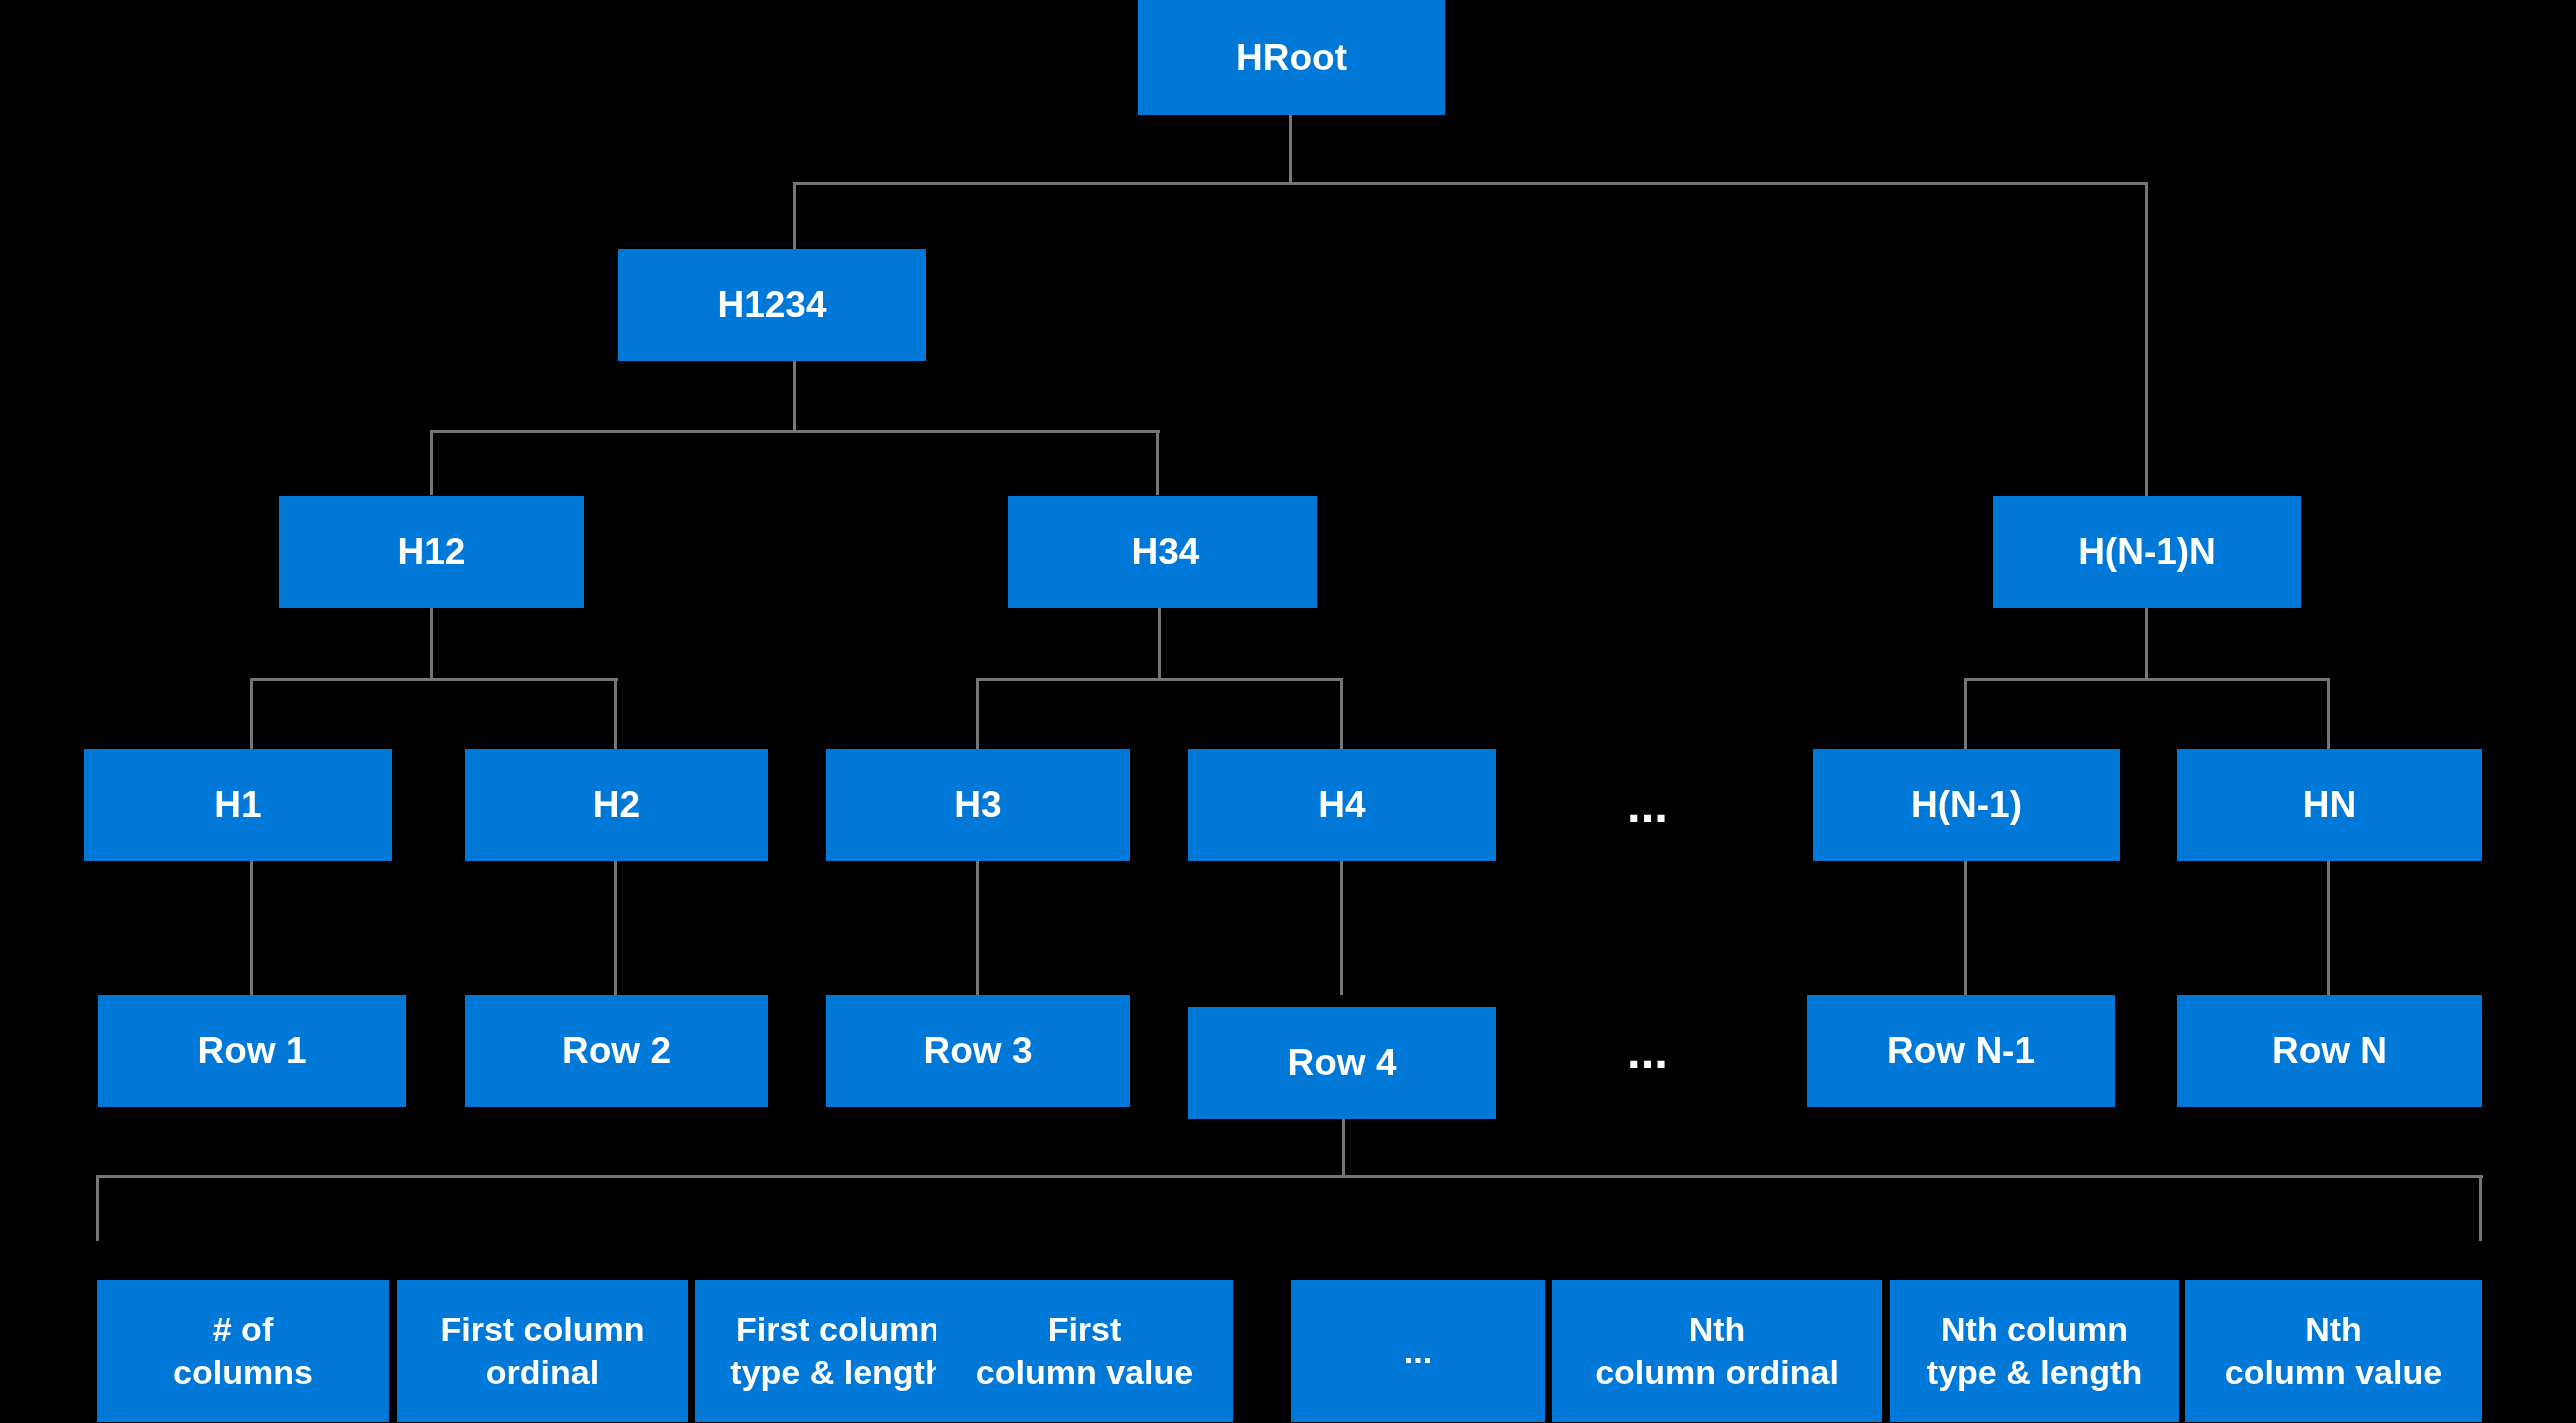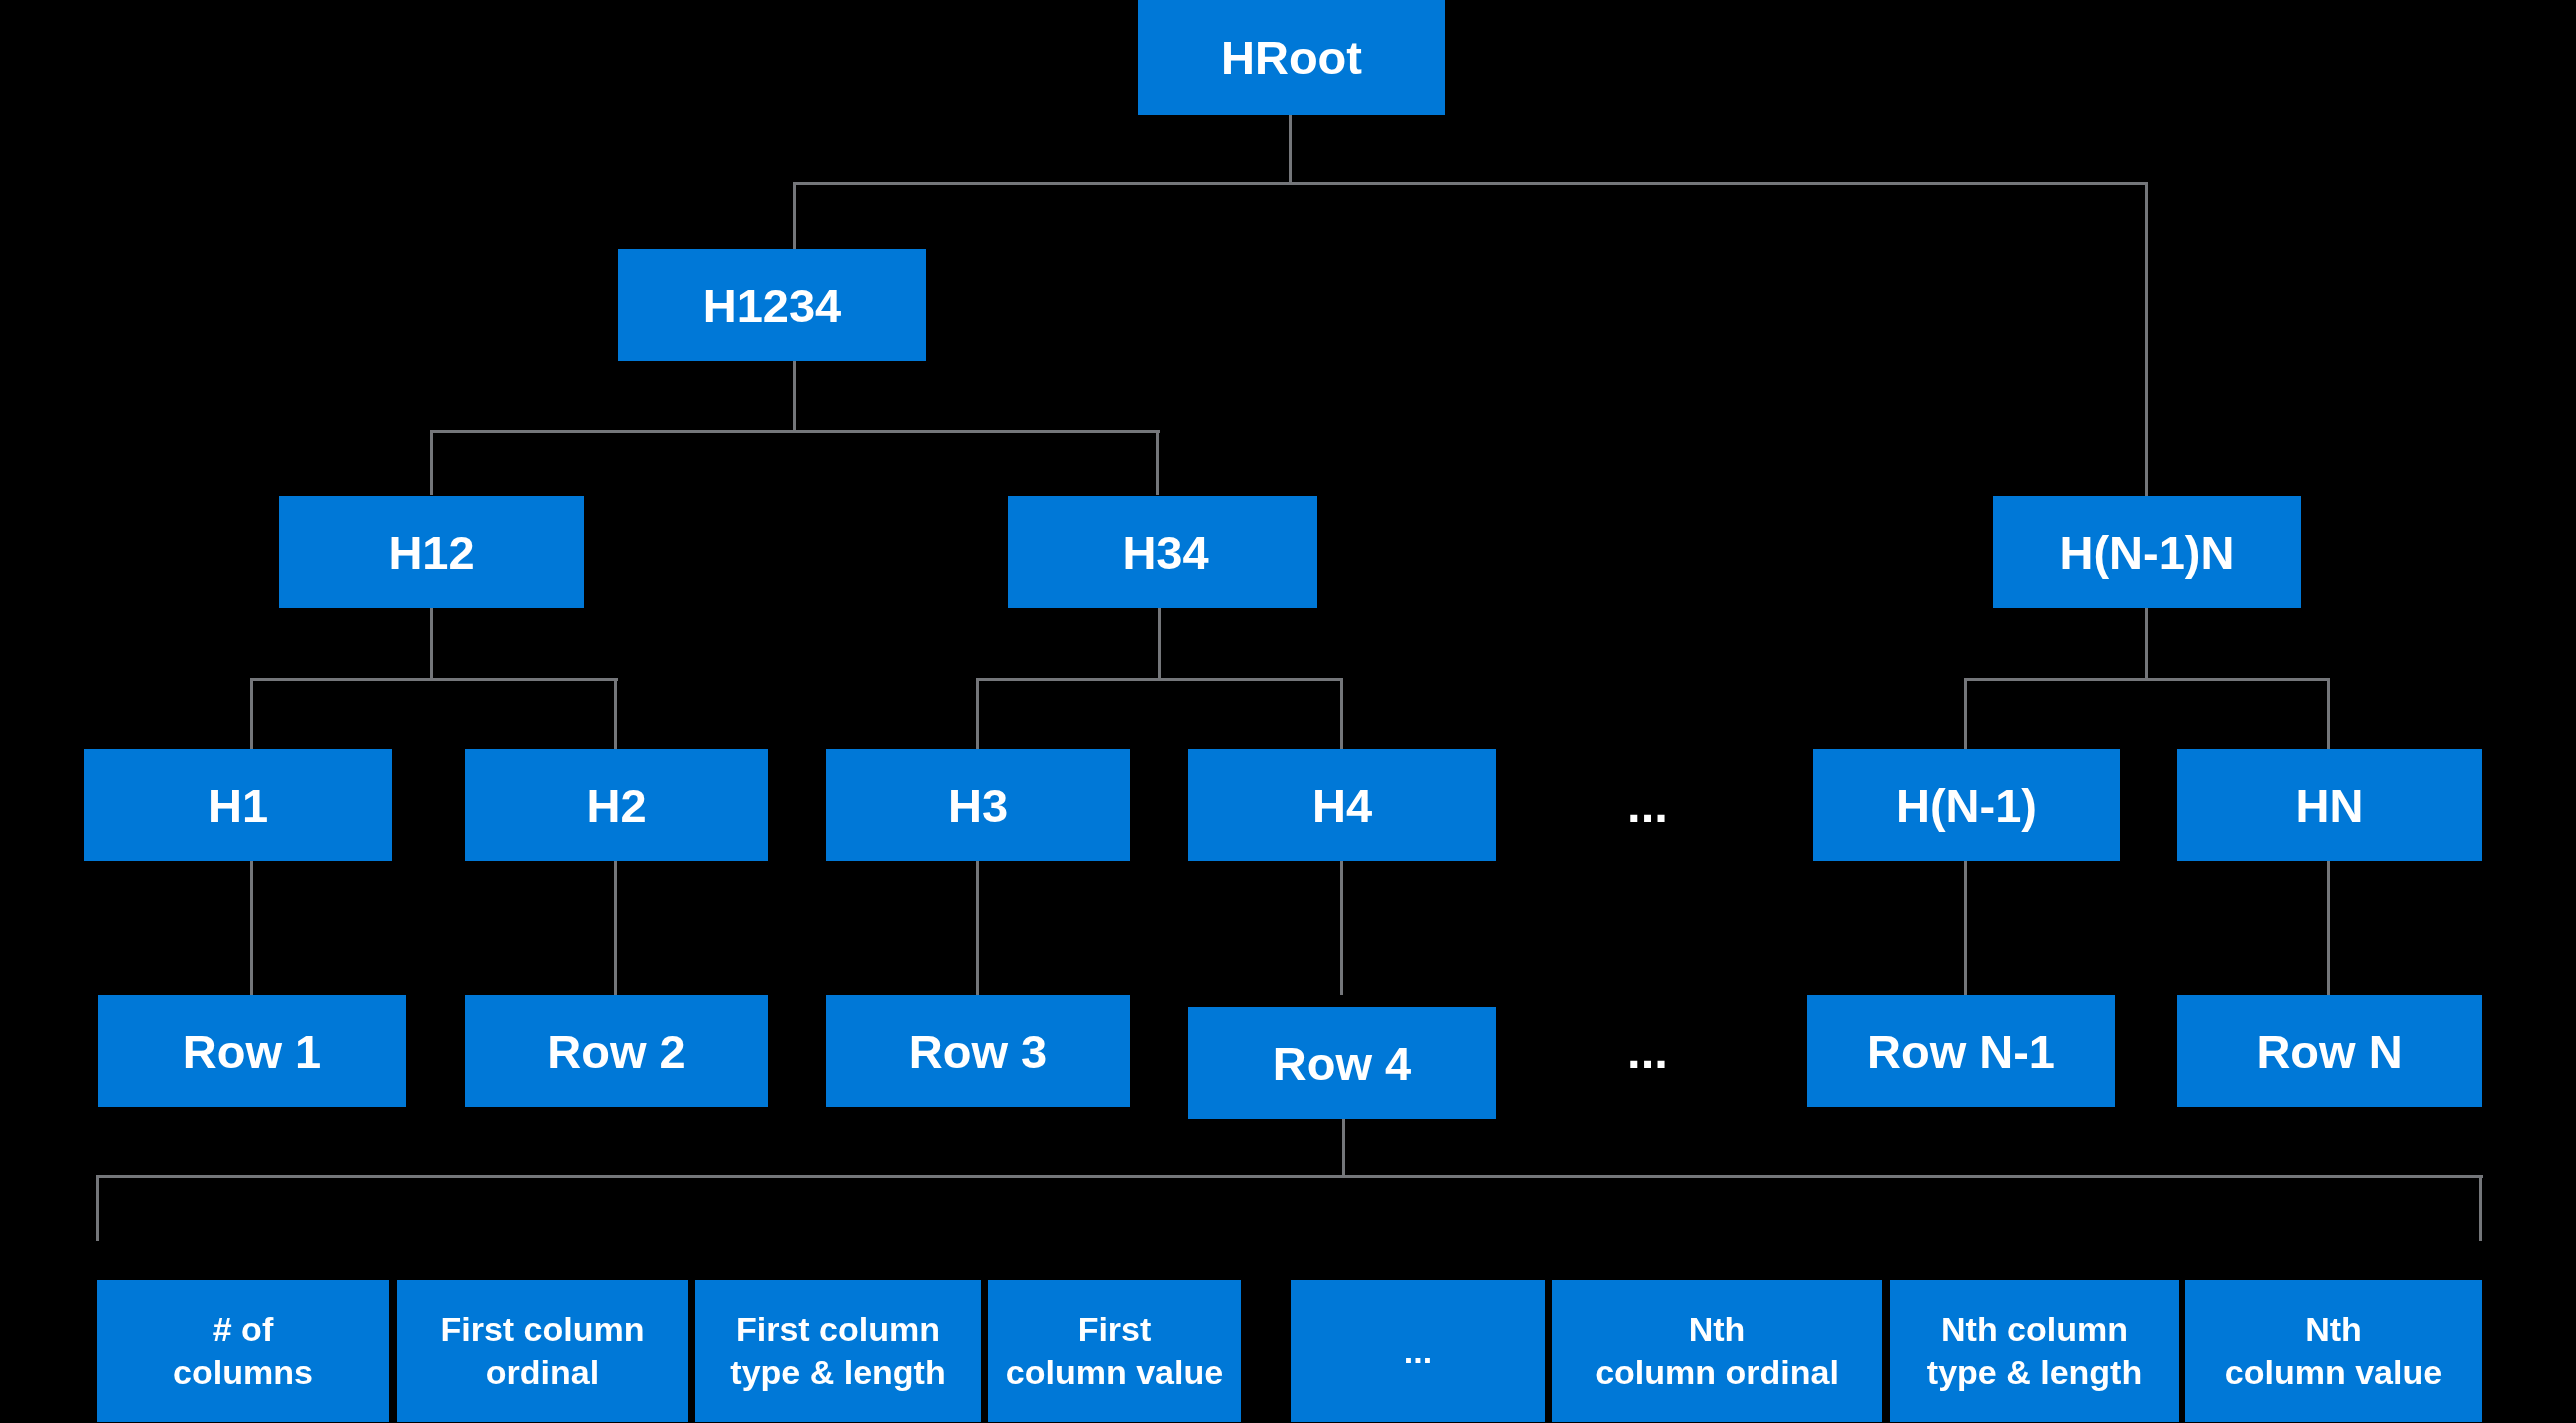--- a/index.html
+++ b/index.html
@@ -15,21 +15,21 @@
     overflow: hidden;
     font-family: "Liberation Sans", "DejaVu Sans", sans-serif;
   }
   .node {
     position: absolute;
     background: var(--node_fill, #0078D7);
     color: var(--node_text, #fff);
     display: flex;
     align-items: center;
     justify-content: center;
-    font-size: 47px;
+    font-size: 37px;
     font-weight: 700;
     text-align: center;
     letter-spacing: 0px;
   }
   .field {
     font-size: 34px;
     line-height: 1.26;
     white-space: pre-line;
     font-weight: 700;
   }
@@ -112,21 +112,21 @@
   <div class="dots" style="left:1563px; top:1007px; width:169px; height:88px;">...</div>
   <div class="node" style="left:1807px; top:995px; width:308px; height:112px;">Row N-1</div>
   <div class="node field" style="left:97px; top:1280px; width:292px; height:142px;"># of
 columns</div>
 
   <div class="node" style="left:2177px; top:995px; width:305px; height:112px;">Row N</div>
   <div class="node field" style="left:397px; top:1280px; width:291px; height:142px;">First column
 ordinal</div>
   <div class="node field" style="left:695px; top:1280px; width:286px; height:142px;">First column
 type &amp; length</div>
-  <div class="node field" style="left:988px; top:1280px; width:253px; height:142px;">First
+  <div class="node field" style="left:936px; top:1280px; width:297px; height:142px;">First
 column value</div>
   <div class="node field" style="left:1291px; top:1280px; width:254px; height:142px;">...</div>
   <div class="node field" style="left:1552px; top:1280px; width:330px; height:142px;">Nth
 column ordinal</div>
   <div class="node field" style="left:1890px; top:1280px; width:289px; height:142px;">Nth column
 type &amp; length</div>
   <div class="node field" style="left:2185px; top:1280px; width:297px; height:142px;">Nth
 column value</div>
 
 </div>

